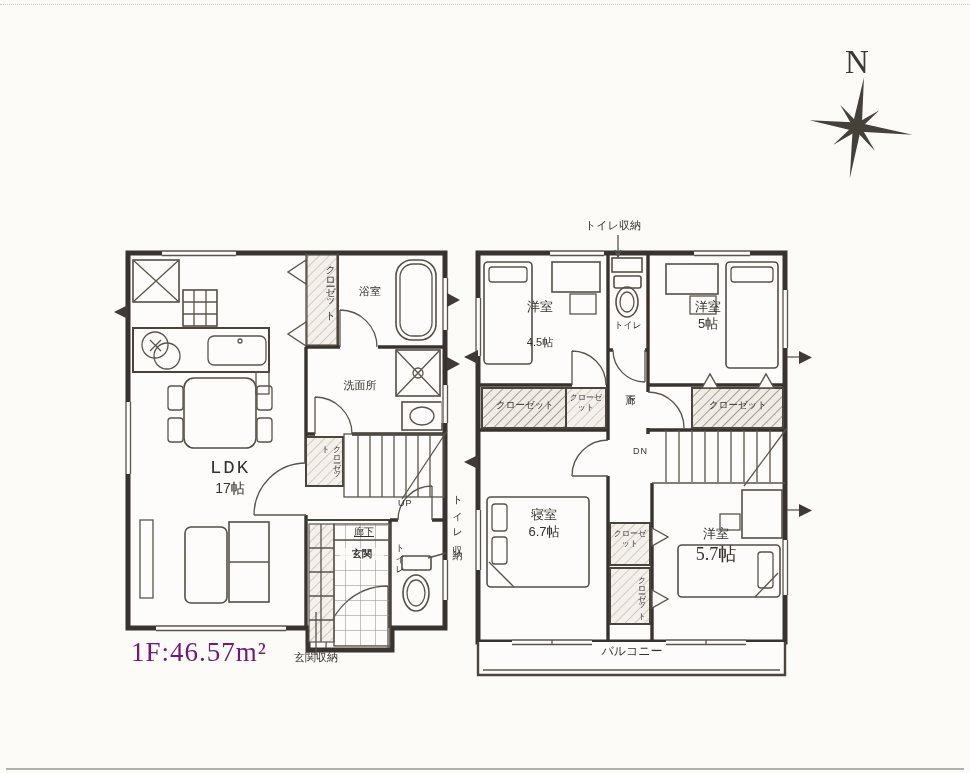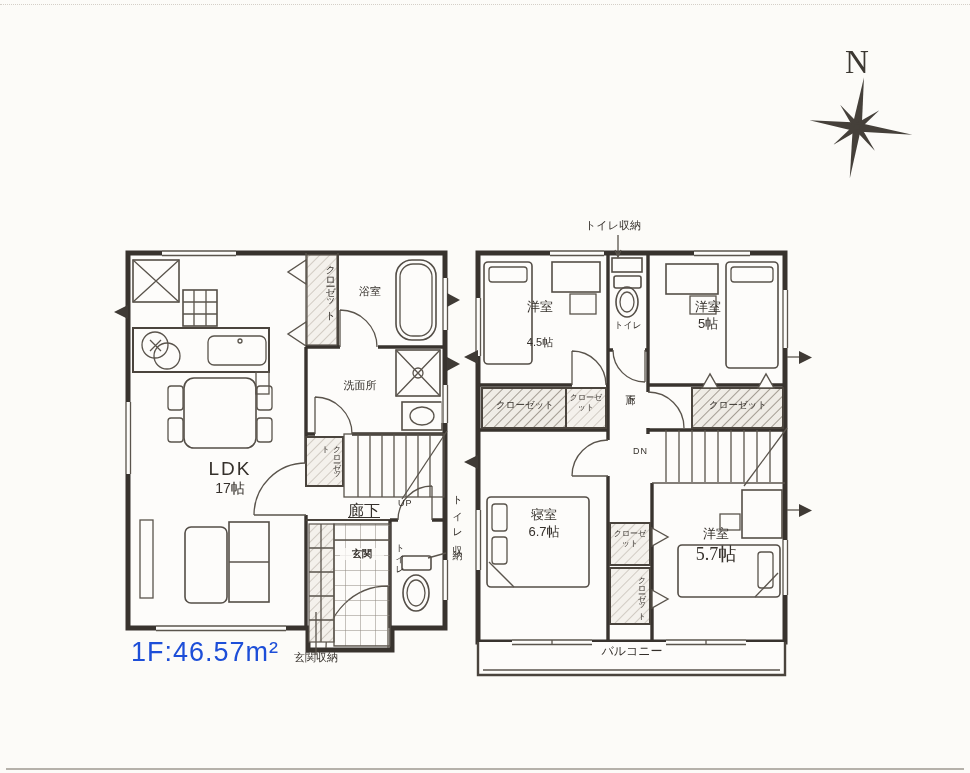--- a/index.html
+++ b/index.html
@@ -2,22 +2,22 @@
 <html><head>
 <meta charset="utf-8">
 <style>
   html,body{margin:0;padding:0;background:#e9e7e3;}
   #canvas{position:relative;width:970px;height:773px;background:#fcfbf8;overflow:hidden;
           font-family:"Liberation Sans",sans-serif;color:#35302b;}
   .lbl{position:absolute;line-height:1.15;white-space:nowrap;}
   .c{text-align:center;}
   .wrap{white-space:normal;}
   .vert{writing-mode:vertical-rl;text-orientation:upright;white-space:normal;}
-  .area{font-family:Liberation Sans, sans-serif;font-size:27px;
-        letter-spacing:1px;color:#1d4ed8;}
+  .area{font-family:Liberation Serif, serif;font-size:27px;
+        letter-spacing:1px;color:#701a75;}
   .north{font-family:"Liberation Serif","DejaVu Serif",serif;font-size:33px;color:#3c3832;}
   .WF{stroke:#38332e;stroke-width:5;fill:#fdfcfa;}
   .w{stroke:#38332e;stroke-width:3.4;fill:none;}
   .m{stroke:#4a443d;stroke-width:2;fill:none;}
   .mb{stroke:#4a443d;stroke-width:2.4;fill:none;}
   .t{stroke:#5a544c;stroke-width:1.3;fill:none;}
   .f{stroke:#544e47;stroke-width:1.6;fill:none;}
   .mh{stroke:#4a443d;stroke-width:2;fill:url(#hatch);}
   .mhl{stroke:#4a443d;stroke-width:2;fill:url(#hatchLight);}
   .thl{stroke:#5a544c;stroke-width:1.2;fill:url(#hatchLight);}
@@ -263,25 +263,25 @@
       <path class="blk" d="M799,351 L812,357.5 L799,364 Z"></path>
       <line class="t" x1="787" y1="510" x2="799" y2="510"></line>
       <path class="blk" d="M799,504 L812,510.5 L799,517 Z"></path>
     </g>
   </svg>
 
   <div class="lbl vert" style="left:310px;top:258px;width:26px;height:92px;font-size:10px;">クローゼット</div>
   <div class="lbl c" style="left:348px;top:285px;width:44px;font-size:11px;">浴室</div>
   <div class="lbl c" style="left:324px;top:379px;width:72px;font-size:11px;">洗面所</div>
   <div class="lbl vert" style="left:309px;top:440px;width:33px;height:45px;font-size:8px;line-height:1.4;">クローゼット</div>
-  <div class="lbl c" style="left:344px;top:502px;width:40px;font-size:16px;text-decoration:underline;">廊下</div>
+  <div class="lbl c" style="left:344px;top:526px;width:40px;font-size:10px;text-decoration:underline;">廊下</div>
   <div class="lbl" style="left:398px;top:498px;font-size:9px;letter-spacing:1px;">UP</div>
   <div class="lbl vert" style="left:392px;top:538px;width:13px;height:52px;font-size:9px;">トイレ</div>
   <div class="lbl c" style="left:340px;top:548px;width:44px;font-size:10px;background:rgba(252,251,248,.78);font-weight:bold;">玄関</div>
-  <div class="lbl c" style="left:188px;top:458px;width:84px;font-size:19px;font-family:Liberation Sans, sans-serif;letter-spacing:2px;">LDK</div>
+  <div class="lbl c" style="left:188px;top:458px;width:84px;font-size:19px;font-family:Liberation Mono, monospace;letter-spacing:2px;">LDK</div>
   <div class="lbl c" style="left:188px;top:480px;width:84px;font-size:14px;">17帖</div>
   <div class="lbl area" style="left:131px;top:637px;">1F:46.57m²</div>
   <div class="lbl c" style="left:276px;top:651px;width:80px;font-size:11px;">玄関収納</div>
   <div class="lbl vert" style="left:447px;top:488px;width:16px;height:112px;font-size:10px;letter-spacing:5px;">トイレ収納</div>
 
   <div class="lbl c" style="left:570px;top:219px;width:86px;font-size:11px;">トイレ収納</div>
   <div class="lbl c" style="left:506px;top:300px;width:68px;font-size:13px;">洋室</div>
   <div class="lbl c" style="left:506px;top:336px;width:68px;font-size:11px;">4.5帖</div>
   <div class="lbl c" style="left:610px;top:320px;width:36px;font-size:9px;">トイレ</div>
   <div class="lbl c" style="left:682px;top:300px;width:52px;font-size:13px;">洋室</div>

